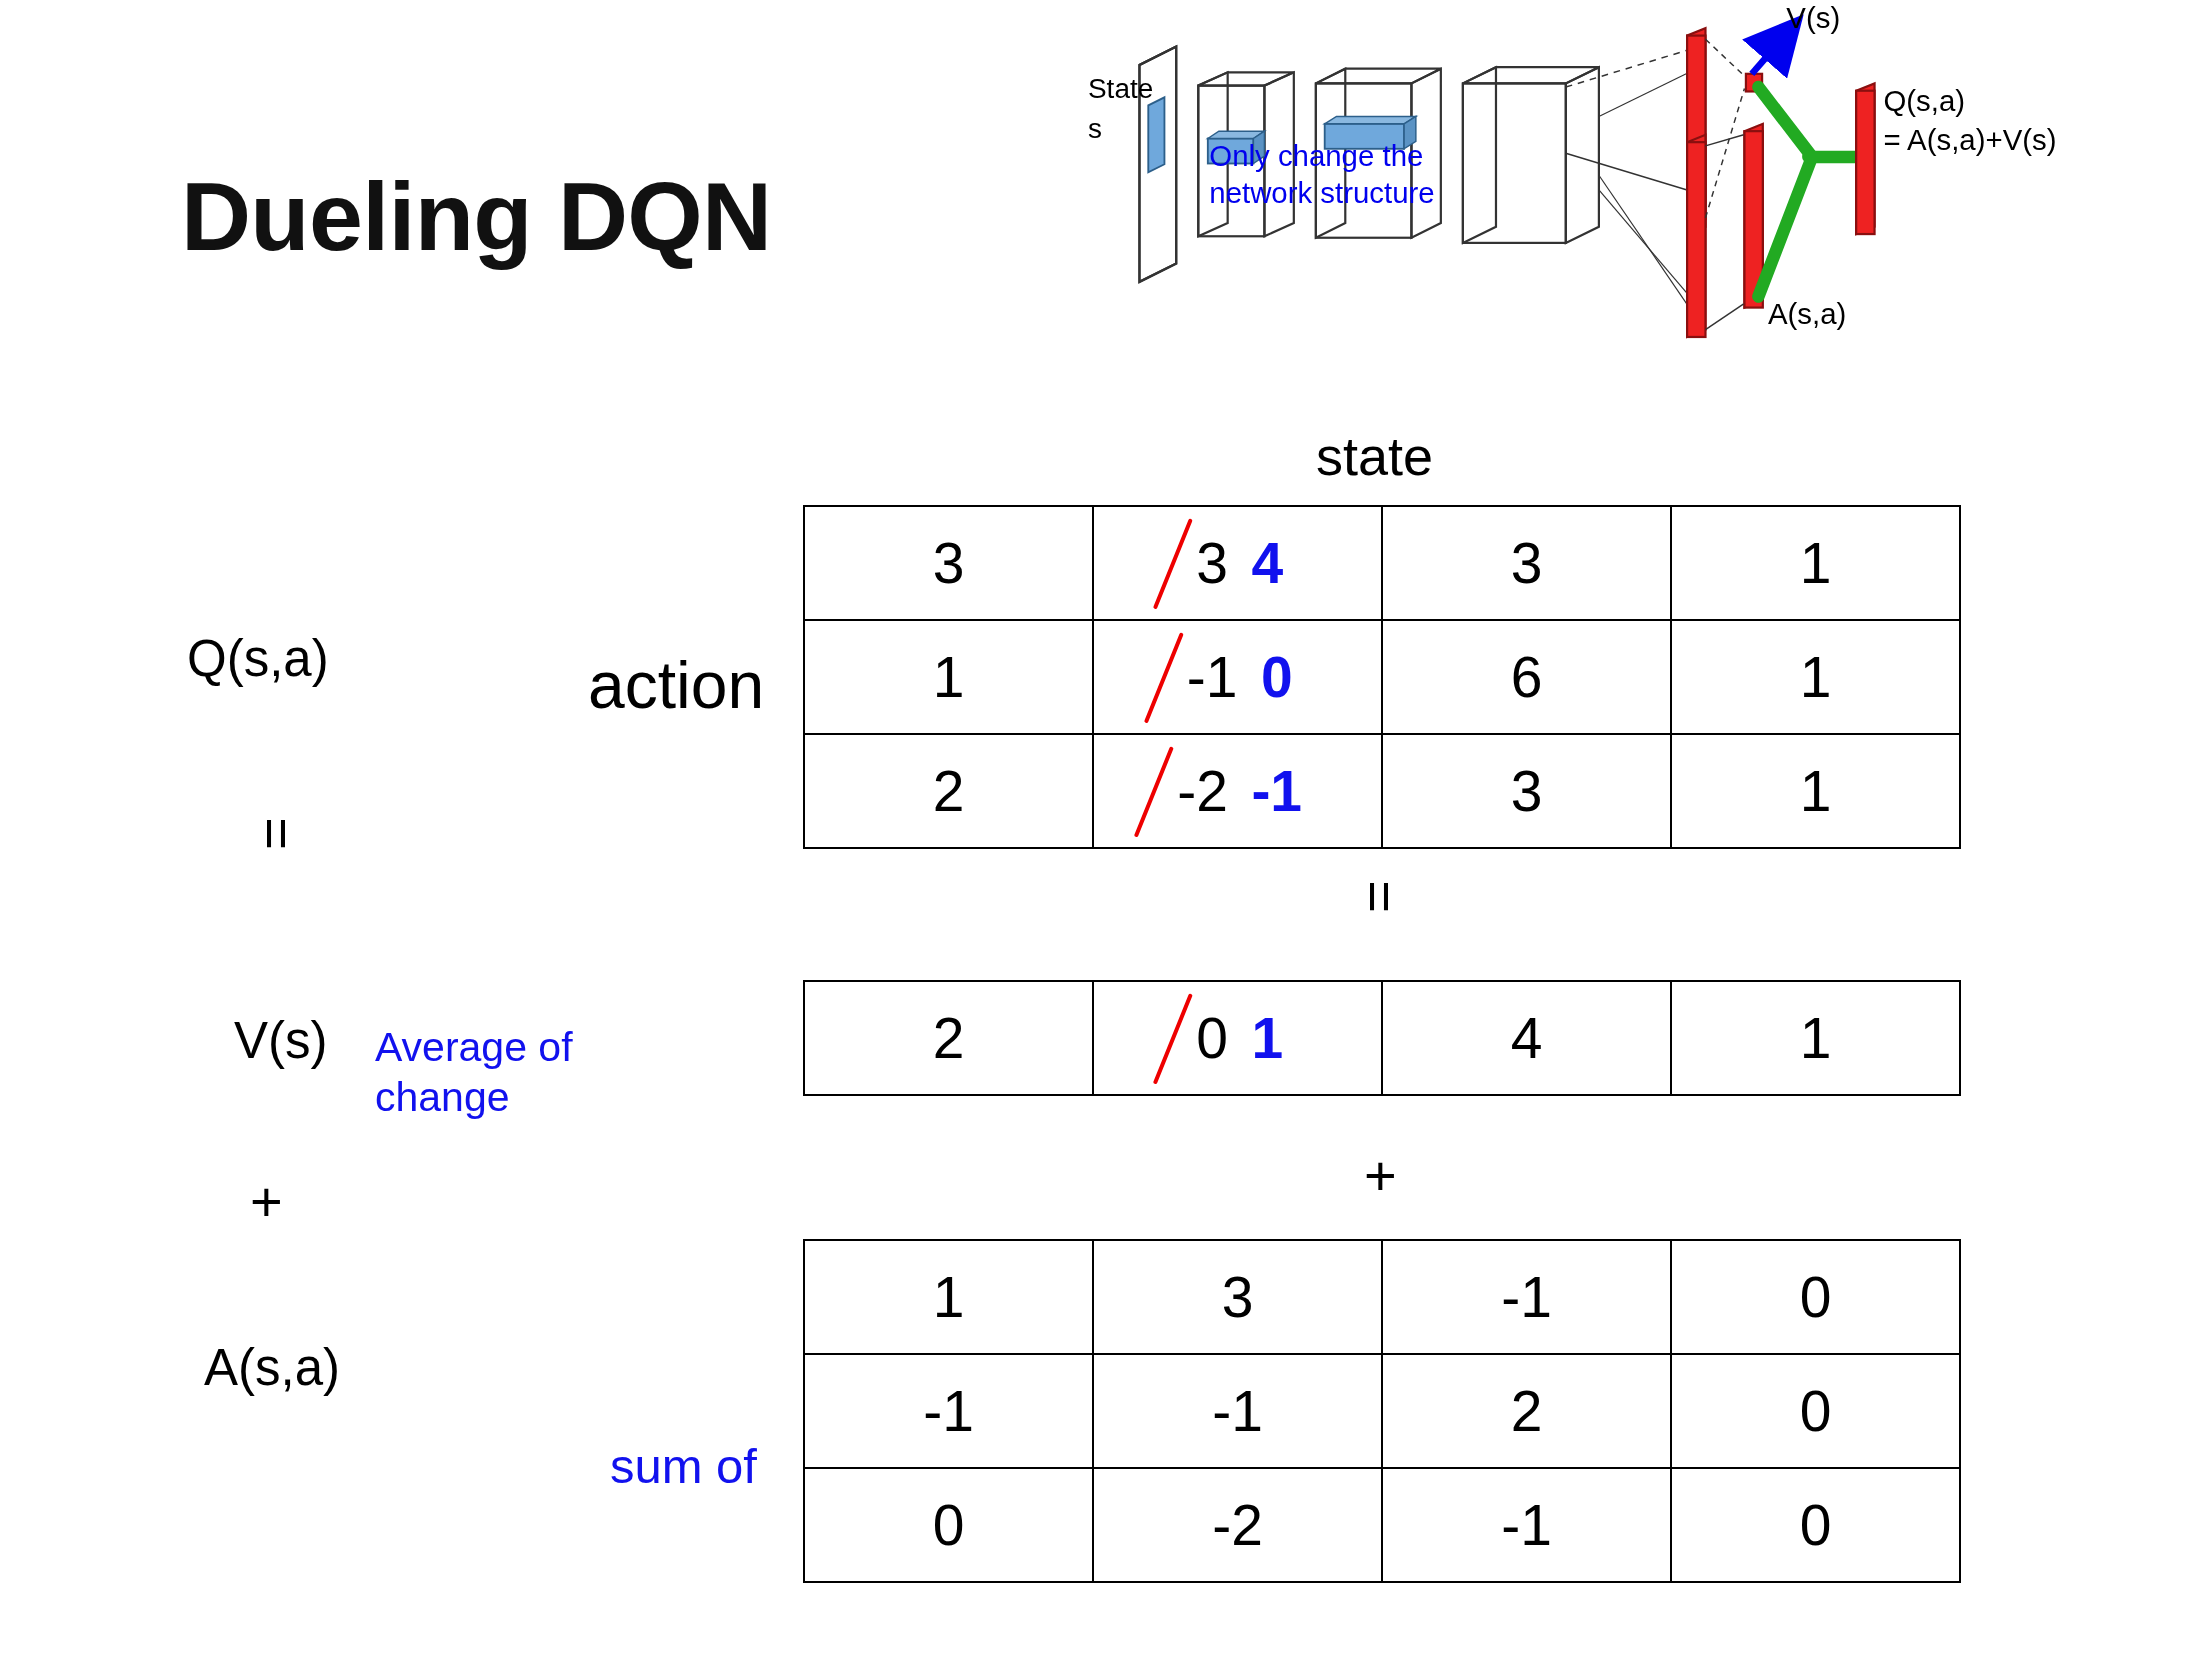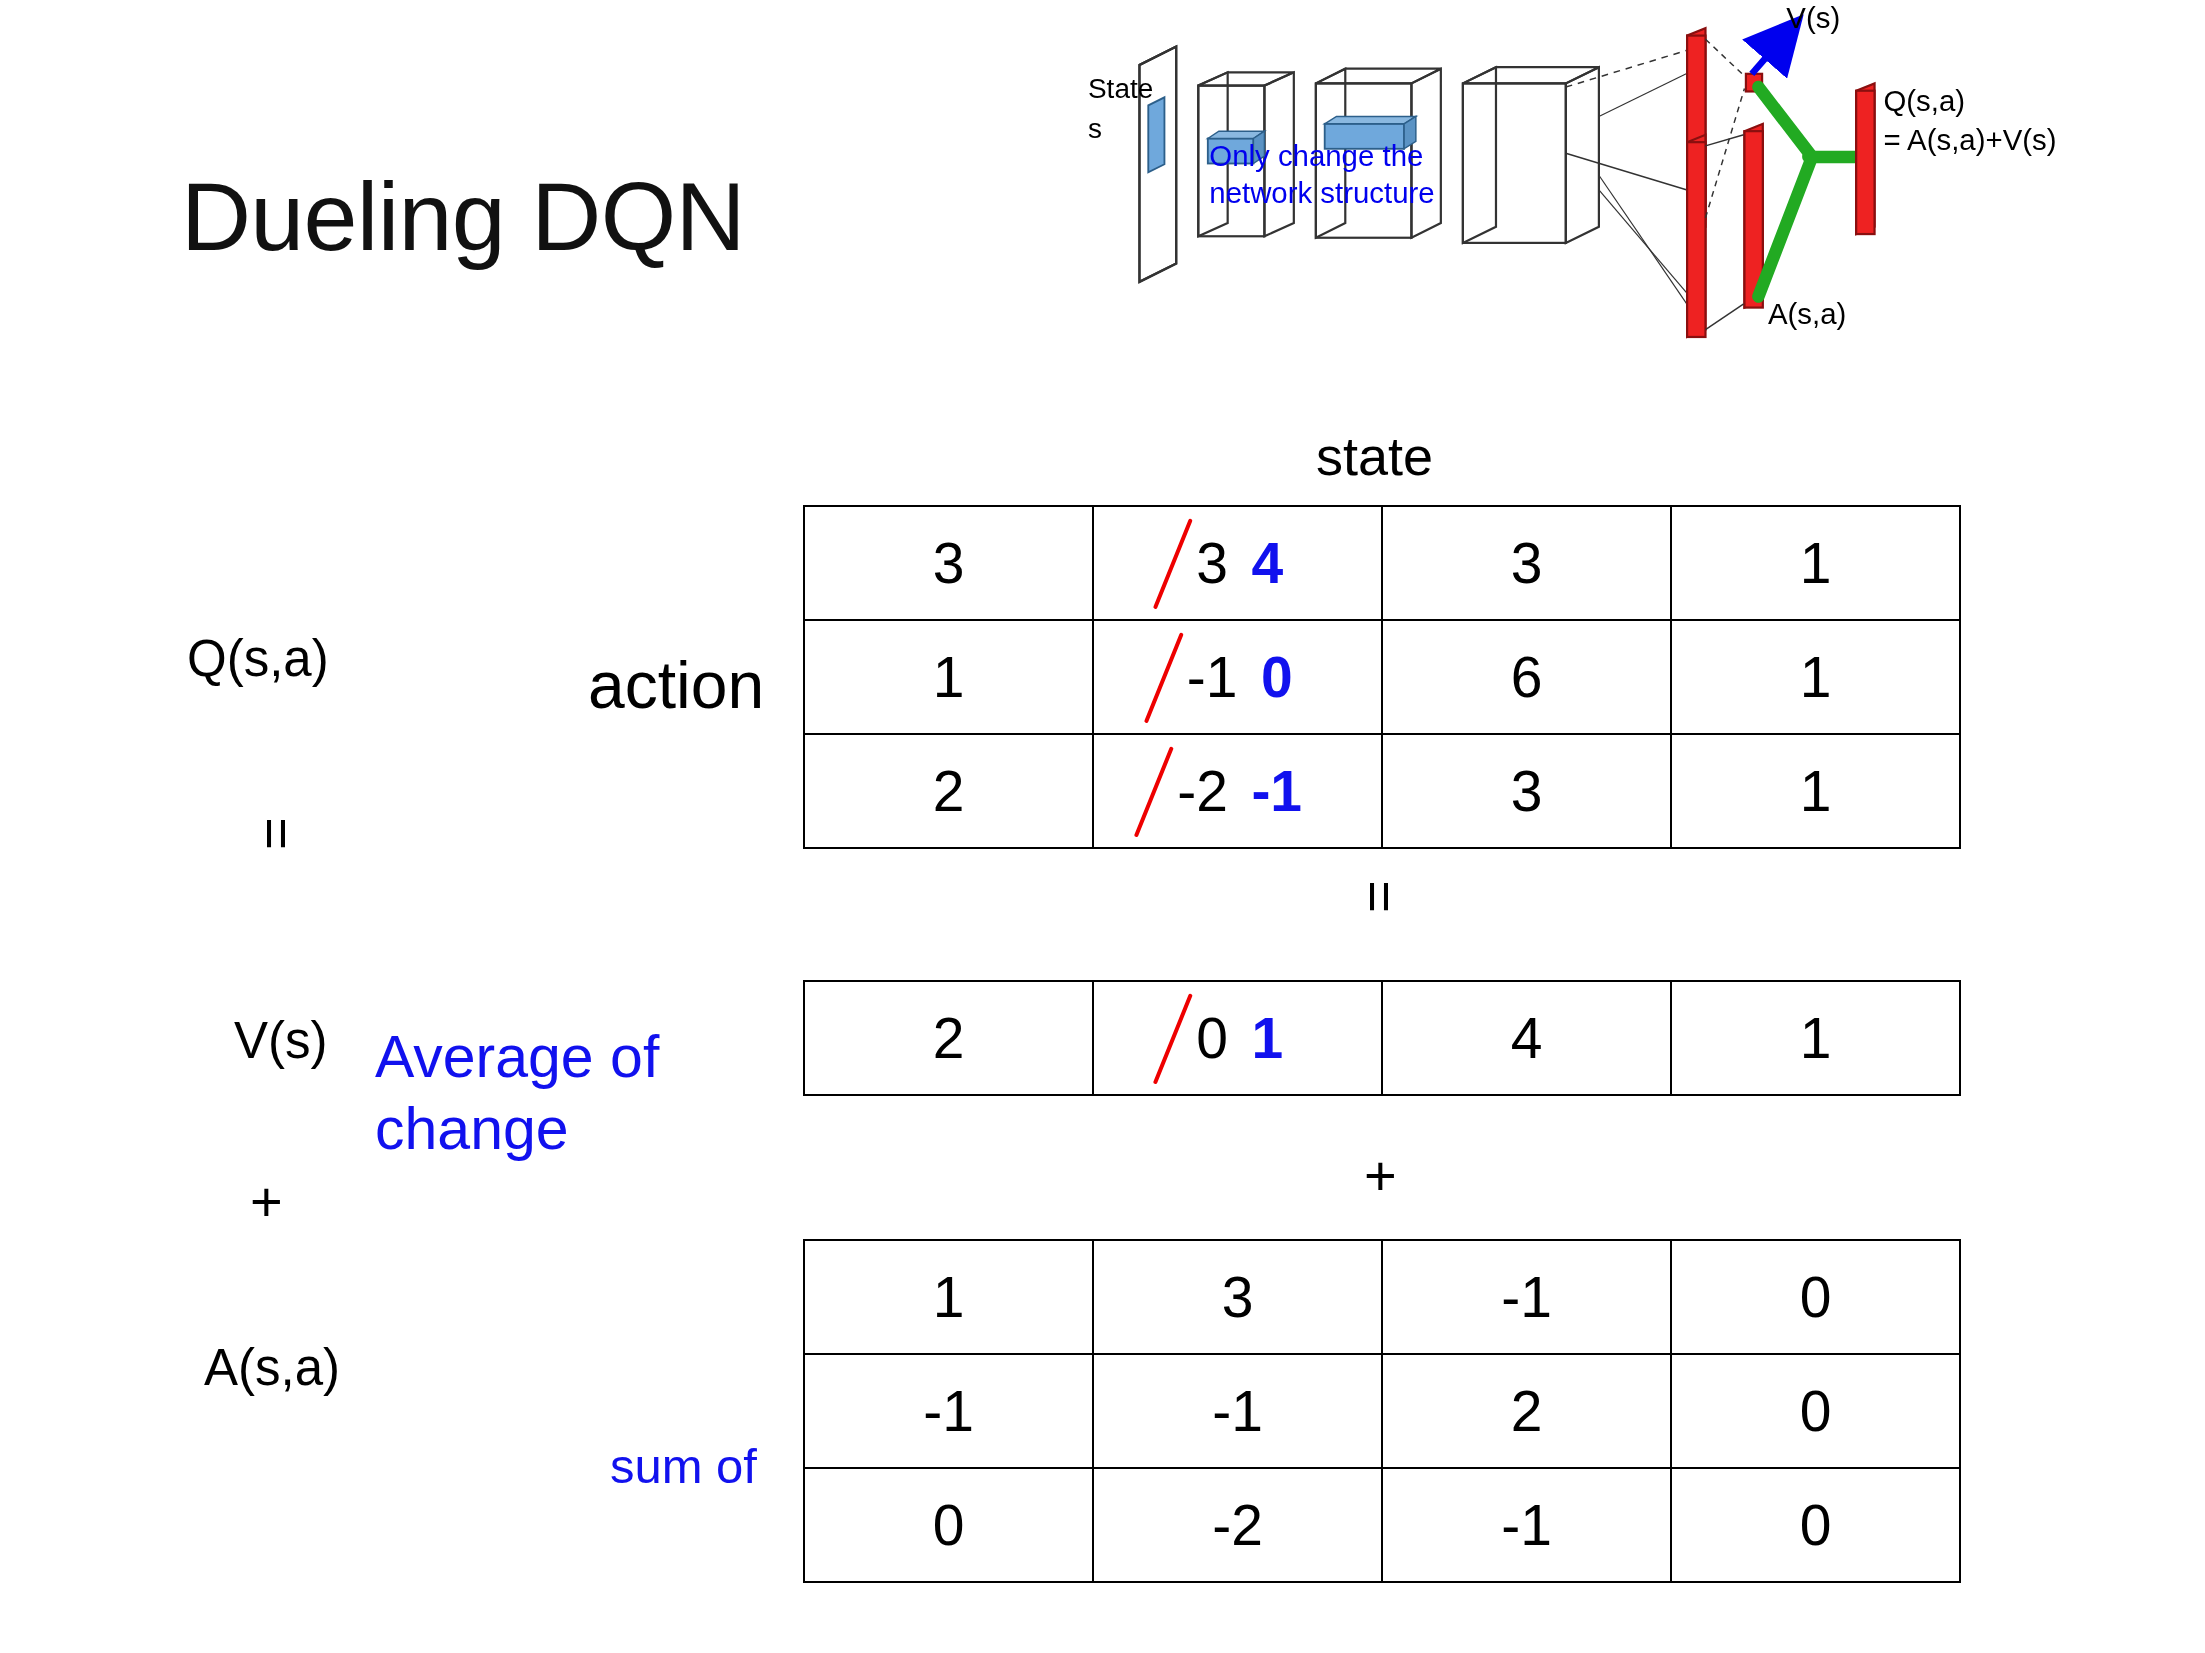--- a/index.html
+++ b/index.html
@@ -1,41 +1,41 @@
 <!DOCTYPE html>
 <html style="font-size:11.8px"><head>
 <meta charset="utf-8">
 <style>
   html,body{margin:0;padding:0;background:#fff;}
   body{width:2205px;height:1654px;position:relative;overflow:hidden;
        font-family:"Liberation Sans",sans-serif;color:#000;}
 
   
   #slide-title{position:absolute;left:181px;top:166px;width:809px;
-      font-size:97px;line-height:1.05;font-weight:400;letter-spacing:-0.7px;
+      font-size:97px;line-height:1.05;font-weight:700;letter-spacing:-0.7px;
       color:#111;white-space:nowrap;}
 
   
   #net-diagram{position:absolute;left:1088px;top:5.9px;width:1110px;height:401px;}
   #net-diagram svg{display:block;width:100%;height:100%;}
   .nd-label{font-family:"Liberation Sans",sans-serif;fill:#000;}
   .nd-note{font-family:"Liberation Sans",sans-serif;fill:#0000ee;font-size:40px;}
 
   
   .lbl{position:absolute;white-space:nowrap;}
   .lbl-black{color:#000;}
   .lbl-blue{color:#1111ee;}
 
   #state-label{left:1316px;top:425px;font-size:54px;}
   #action-label{left:588px;top:647px;font-size:66px;}
   #q-label{left:187px;top:629px;font-size:51px;}
   #v-label{left:234px;top:1011px;font-size:51px;}
   #a-label{left:204px;top:1338px;font-size:51px;}
 
-  #avg-note{left:375px;top:1022px;font-size:59px;line-height:1.22;
+  #avg-note{left:375px;top:1022px;font-size:41px;line-height:1.22;
             width:345px;text-align:left;}
   #sum-note{left:375px;top:1437px;font-size:49px;line-height:1.22;
             width:382px;text-align:right;}
 
   
   .op{position:absolute;font-size:56px;color:#000;font-weight:400;}
   .op-eq{transform:rotate(90deg);transform-origin:center center;}
   #eq-left{left:261px;top:801px;}
   #eq-mid{left:1364px;top:864px;}
   #plus-left{left:250px;top:1169px;}

